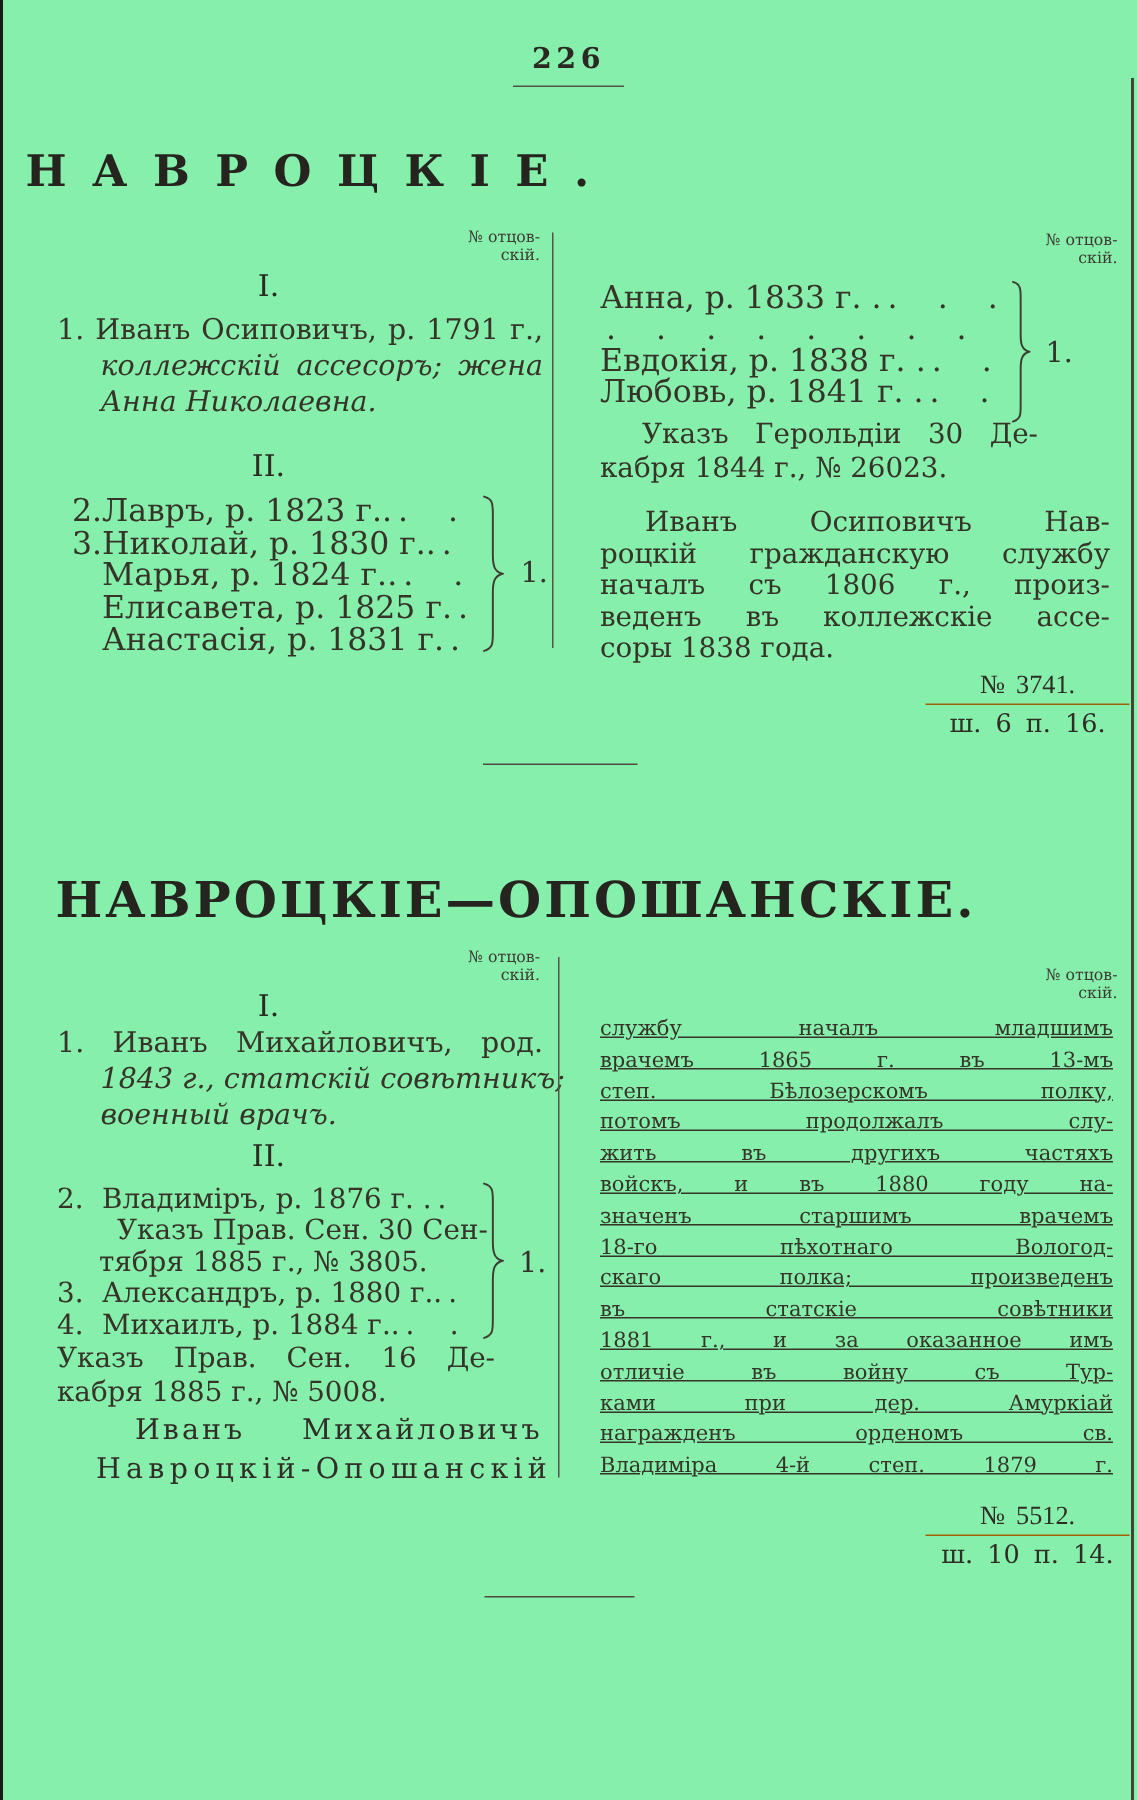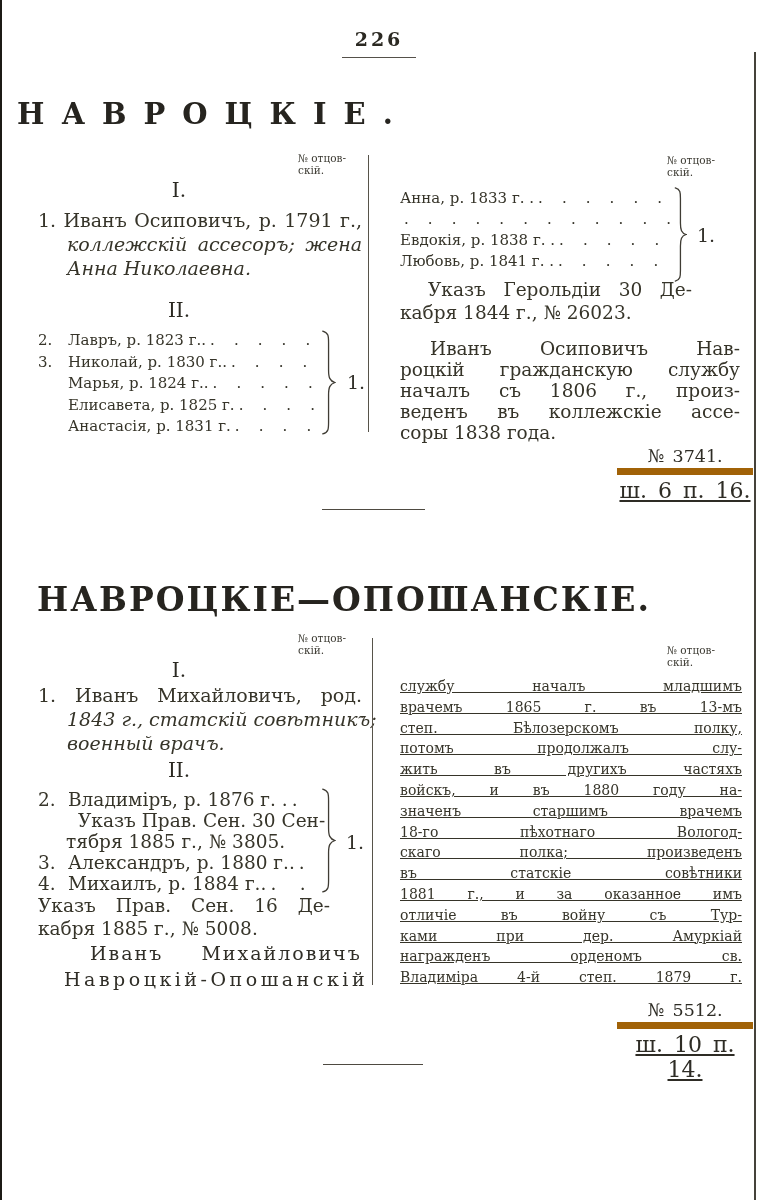--- a/index.html
+++ b/index.html
@@ -1,65 +1,65 @@
 <!DOCTYPE html>
 <html><head>
 <meta charset="utf-8">
 <style>
   html,body{margin:0;padding:0;background:#777;}
   .page{
     position:relative;width:758px;height:1200px;margin:0 auto;
-    background:#ffffff;
+    background:#86efac;
     font-family:"DejaVu Serif", serif;
     color:#363429;
     overflow:hidden;
   }
   .abs{position:absolute;}
   .line{white-space:nowrap;}
   
   .edge-l{left:0;top:0;width:2px;height:100%;background:#1c1a15;}
   .edge-r{left:754px;top:52px;width:2px;height:1148px;background:#45423a;}
   
   .pagenum{top:28px;left:0;width:758px;text-align:center;font-size:19px;font-weight:bold;letter-spacing:3px;color:#2b2922;}
   .pagenum-rule{top:57px;left:342px;width:74px;height:1px;background:#55514a;}
   
   .title1{top:97px;left:0;width:758px;text-align:left;font-size:29px;font-weight:bold;letter-spacing:17px;padding-left:17px;box-sizing:border-box;color:#26241f;}
   .title2{top:580px;left:0;width:688px;text-align:center;font-size:33px;font-weight:bold;letter-spacing:2px;color:#26241f;}
   
   .col{position:absolute;}
-  .colhead{position:absolute;font-size:10.5px;line-height:12px;text-align:left;color:#3c3a32;}
+  .colhead{position:absolute;font-size:10.5px;line-height:12px;text-align:right;color:#3c3a32;}
   .rhead{position:absolute;left:0;width:282px;text-align:center;font-size:20px;color:#2b2922;}
   .entry{position:absolute;font-size:19px;}
   .entry .line{line-height:24px;}
   .hang .line:not(:first-of-type){padding-left:29px;font-style:italic;}
   .j .line:not(:last-of-type){text-align:justify;text-align-last:justify;}
   .jall .line{text-align:justify;text-align-last:justify;}
   .find28 .line:first-of-type{padding-left:28px;}
   .find30 .line:first-of-type{padding-left:30px;}
   
-  .glgroup{position:absolute;font-size:15px;}
+  .glgroup{position:absolute;font-size:21px;text-align:right;}
   .gl{display:flex;align-items:baseline;line-height:21.5px;height:21.5px;white-space:pre;}
   .gl2{line-height:21px;height:21px;}
   .gn{flex:none;width:30px;}
   .leader{flex:1 1 auto;overflow:hidden;white-space:pre;margin-left:4px;}
   
   .vrule{position:absolute;width:1px;background:#57534a;}
   
   .brace{position:absolute;}
   .brace svg{display:block;}
   .brace-label{position:absolute;font-size:19px;color:#33312a;}
   
   .para{position:absolute;font-size:18.5px;}
   .para .line{line-height:23px;}
   .bio .line{line-height:21px;}
   .longpara .line{line-height:20.8px;font-size:14px;text-decoration:underline;}
   
   .numblock{position:absolute;width:136px;text-align:center;font-size:17.5px;color:#2e2c25;}
-  .numblock .num{padding-bottom:2px;border-bottom:7px solid #a16207;word-spacing:3px;}
-  .numblock .code{padding-top:3px;font-size:22px;word-spacing:4px;text-decoration:underline;}
+  .numblock .num{padding-bottom:2px;border-bottom:1px solid #a16207;word-spacing:3px;font-family:Liberation Serif, serif;}
+  .numblock .code{padding-top:3px;font-size:17px;word-spacing:4px;}
   
   .secrule{position:absolute;height:1px;background:#4e4a41;}
   
   .s2g{position:absolute;font-size:18.5px;}
   .s2g .ind40{padding-left:40px;text-align:justify;text-align-last:justify;}
   .s2g .ind28{padding-left:28px;}
   .nameline{position:absolute;font-size:19px;white-space:nowrap;color:#302e27;}
   .nm1{letter-spacing:2px;word-spacing:30px;}
   .nm2{letter-spacing:3.5px;}
 </style>

